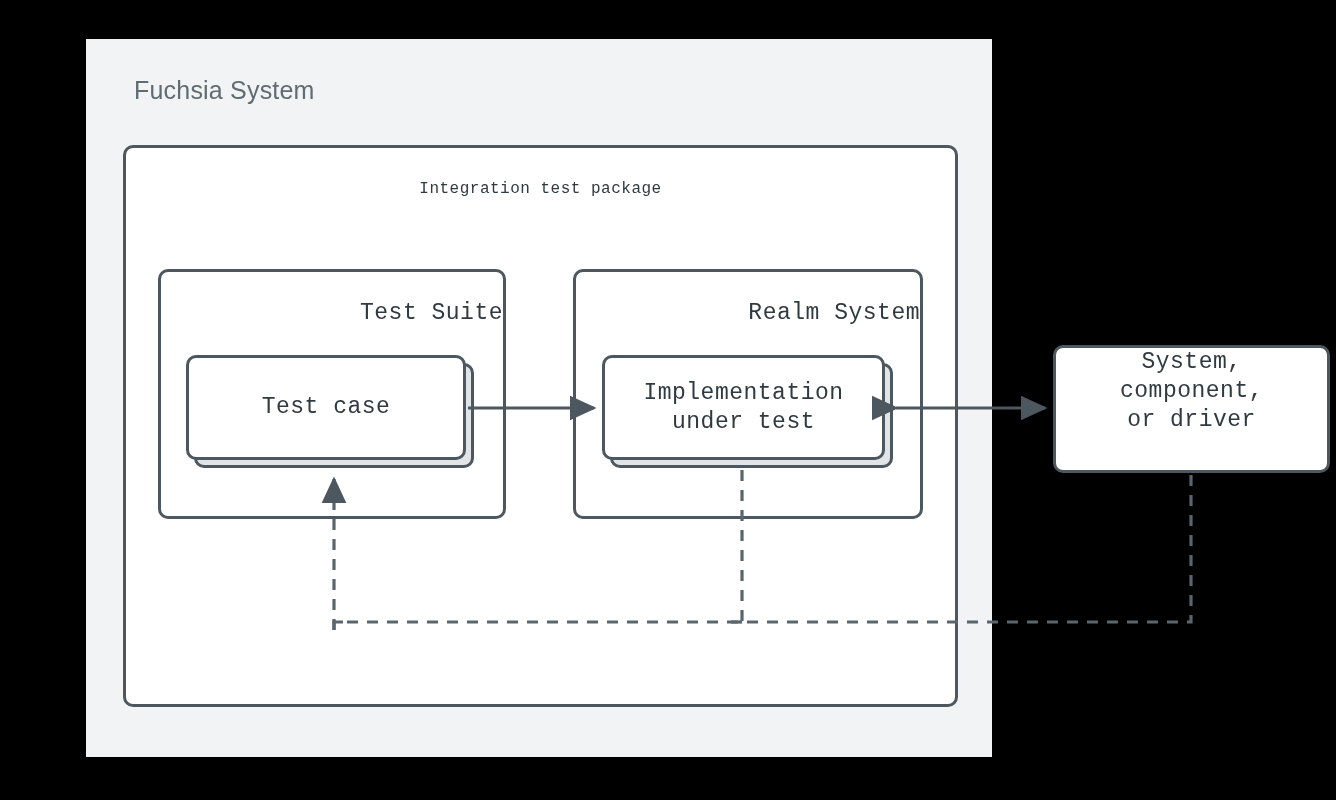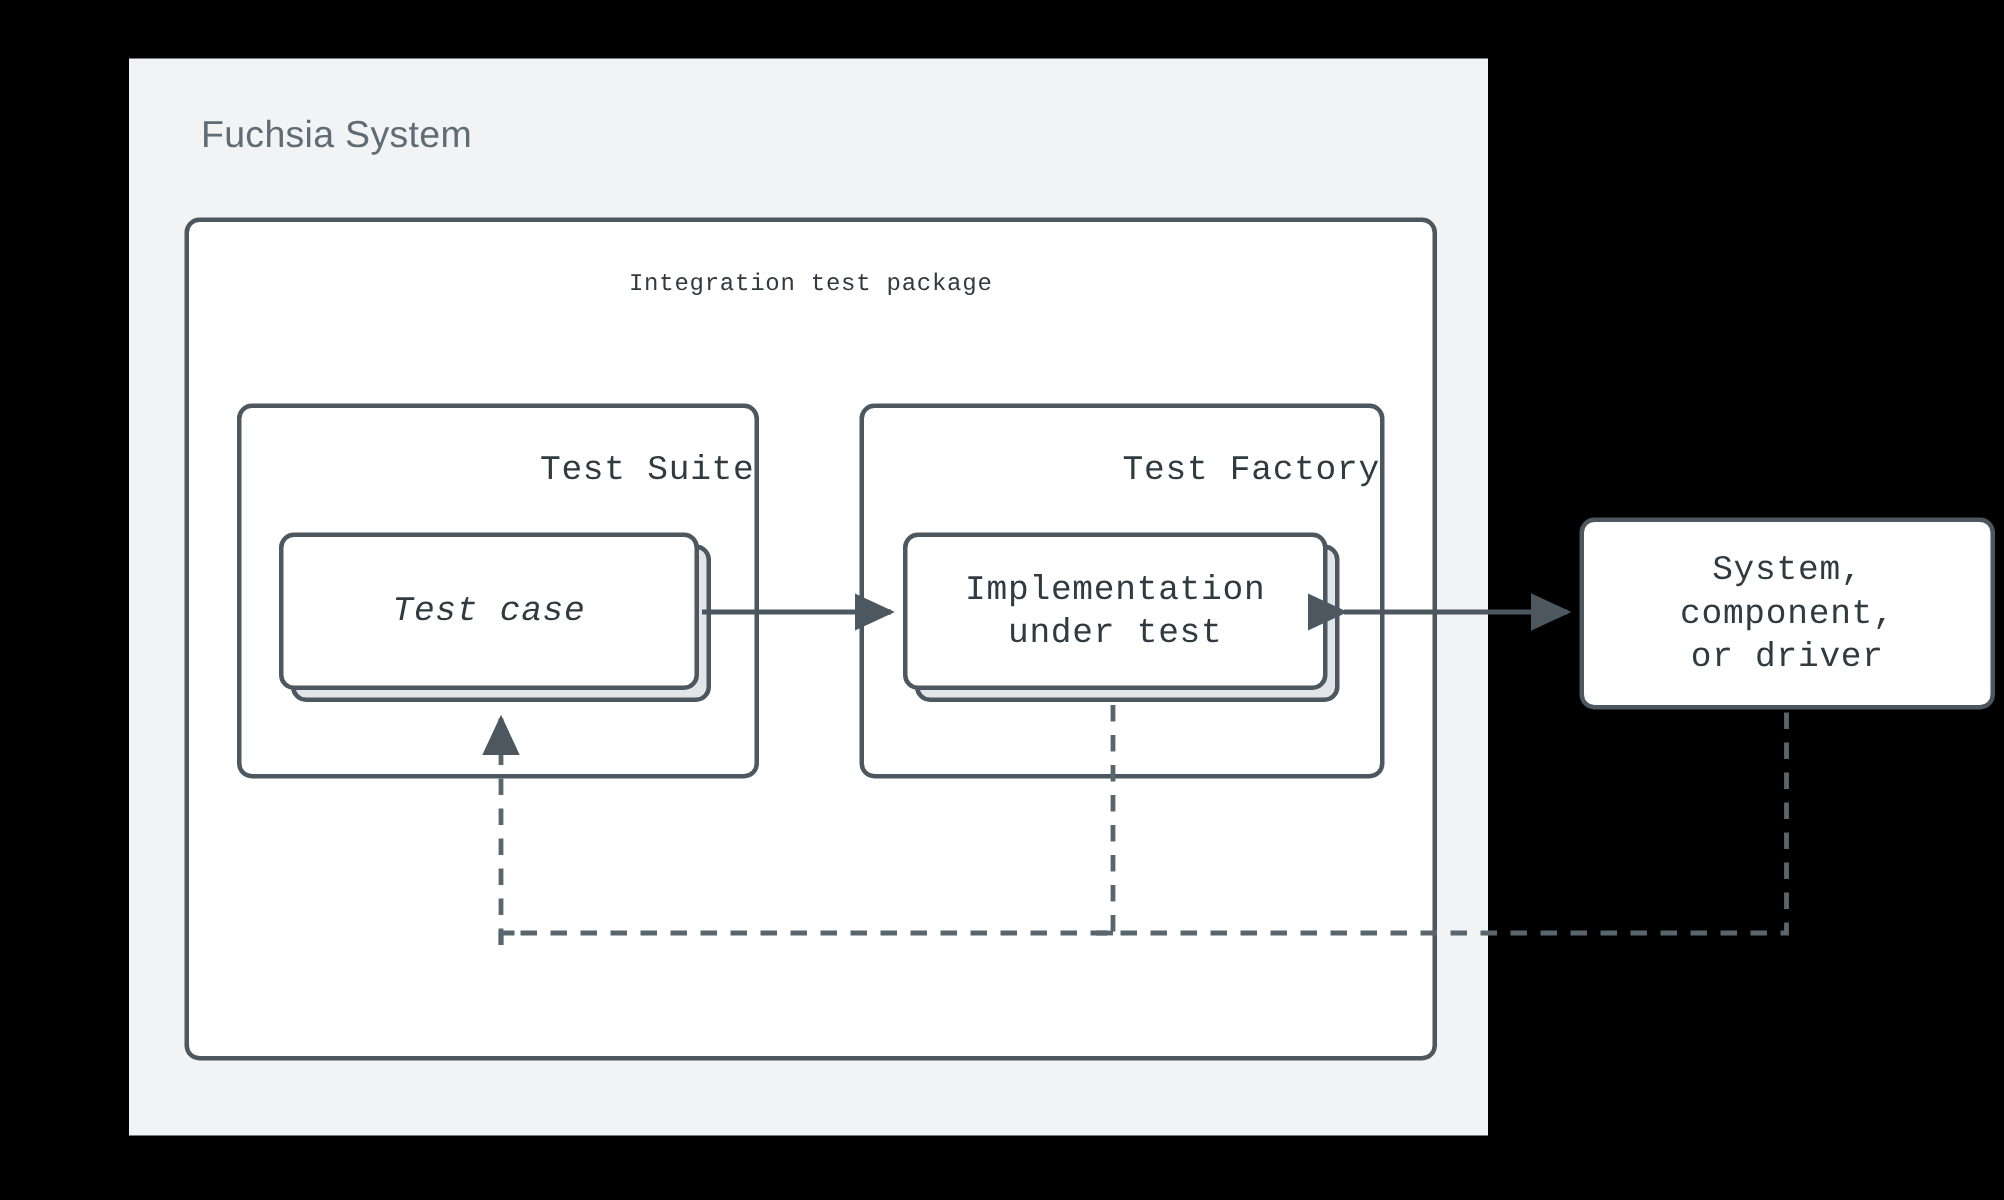--- a/index.html
+++ b/index.html
@@ -140,21 +140,20 @@
     text-align: center;
     letter-spacing: 0.5px;
     white-space: pre-line;
   }
 
   .stack.test-case {
     left: 152px;
     top: 355px;
     width: 280px;
     height: 105px;
-    font-style: italic;
   }
   .stack.impl-under-test {
     left: 568px;
     top: 355px;
     width: 283px;
     height: 105px;
     text-decoration: underline;
   }
 
   
@@ -162,21 +161,20 @@
     position: absolute;
     left: 1019px;
     top: 345px;
     width: 277px;
     height: 128px;
     box-sizing: border-box;
     background: #FFFFFF;
     border: 3px solid #4C575F;
     border-radius: 10px;
     display: flex;
-    align-items: center;
     justify-content: center;
   }
   .system-label {
     font-family: "Liberation Mono", monospace;
     font-size: 23px;
     line-height: 29px;
     color: #303A41;
     text-align: center;
     letter-spacing: 0.5px;
     white-space: pre-line;
@@ -218,21 +216,21 @@
     <div class="pkg-box" style="left:37px; top:106px;">
       <div class="pkg-title">Integration test package</div>
     </div>
   </div>
 
   <div class="group-box test-suite">
     <div class="group-title">Test Suite</div>
   </div>
 
   <div class="group-box realm-factory">
-    <div class="group-title">Test Factory</div>
+    <div class="group-title">Realm System</div>
   </div>
 
   <div class="stack test-case">
     <div class="card-back"></div>
     <div class="card-front">
       <span class="card-label">Test case</span>
     </div>
   </div>
 
   <div class="stack impl-under-test">

